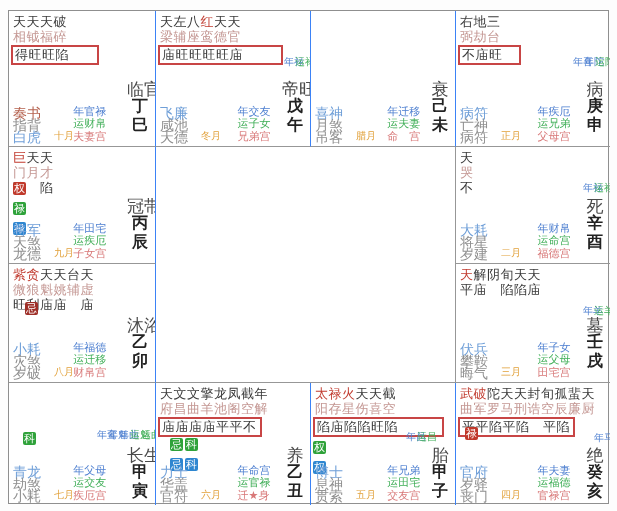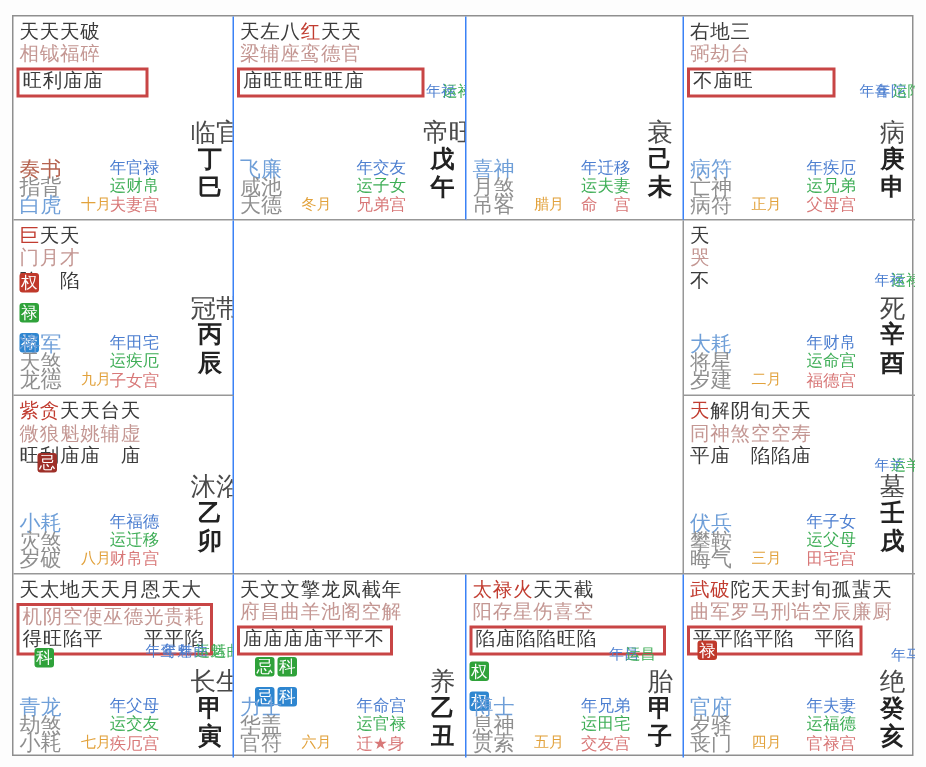--- a/index.html
+++ b/index.html
@@ -16,21 +16,21 @@
   .c8{grid-area:4/1}.c9{grid-area:4/2}.c10{grid-area:4/3}.c11{grid-area:4/4}
   .center{grid-area:2/2/4/4;border-right:1px solid #979797;border-bottom:1px solid #979797;box-sizing:border-box;background:#fff}
   .lastcol{border-right:none}.lastrow{border-bottom:none}
 
   .stars{padding:3px 0 0 4px;font-size:13px;line-height:15px;color:#3b3b3b;
          letter-spacing:.5px;white-space:nowrap}
   .l2{color:#c49793}
   .redch{color:#c13c30}
   .rbox{display:inline-block;border:2px solid #c84545;padding:0 3px 1px 2px;margin:1px 0 0 -2px}
   .c0 .rbox{padding-right:28px}.c1 .rbox{padding-right:38px}.c2 .rbox{padding-right:30px}
-  .c3 .rbox{padding-right:52px}.c9 .rbox{}.c10 .rbox{padding-right:44px}
+  .c3 .rbox{padding-right:16px}.c9 .rbox{}.c10 .rbox{padding-right:44px}
 
   .badges{position:absolute}
   .badge{display:inline-block;min-width:13px;height:13px;line-height:13.5px;font-size:11px;
          color:#fff;text-align:center;border-radius:2px;margin:0 2px 2px 0;padding:0 1px;box-sizing:border-box}
   .bg-red{background:#c0392b}.bg-green{background:#2fa23a}.bg-blue{background:#2e86d0}.bg-darkred{background:#9e2f28}
   .c4 .badges{left:4px;top:30px;width:18px}
   .c6 .badges{left:16px;top:33px}
   .c8 .badges{left:14px;top:44px}
   .c9 .badges{left:14px;top:50px;width:36px}
   .c10 .badges{left:2px;top:53px;width:18px}
@@ -59,21 +59,21 @@
   .stagebox{position:absolute;right:2px;bottom:12px;width:26px;text-align:center}
   .c8 .stagebox,.c9 .stagebox,.c10 .stagebox,.c11 .stagebox{bottom:5px}
   .stage{font-size:17px;color:#4a4a4a;line-height:13px;white-space:nowrap}
   .branch{font-size:16px;font-weight:600;color:#222;line-height:19px}
 </style>
 </head>
 <body>
 
 <div id="chart">
   <div class="cell c0">
-      <div class="stars"><div class="l1"><span>天</span><span>天</span><span>天</span><span>破</span></div><div class="l2">相钺福碎</div><div class="rbox"><div class="l3">旺利庙庙</div></div></div>
+      <div class="stars"><div class="l1"><span>天</span><span>天</span><span>天</span><span>破</span></div><div class="l2">相钺福碎</div><div class="rbox"><div class="l3">得旺旺陷</div></div></div>
       <div class="gods">
         <div class="g-red">奏书</div>
         <div class="g-gray">指背</div>
         <div class="g-blue">白虎</div>
       </div>
       <div class="month">十月</div>
       <div class="palaces">
         <div class="p1">年官禄</div>
         <div class="p2">运财帛</div>
         <div class="p3">夫妻宫</div>
@@ -217,21 +217,20 @@
       </div>
       <div class="stagebox">
         <div class="stage">沐浴</div>
         <div class="branch">乙</div>
         <div class="branch">卯</div>
       </div>
     </div>
   <div class="cell c7 lastcol">
       <div class="stars">
         <div class="l1"><span class="redch">天</span><span>解</span><span>阴</span><span>旬</span><span>天</span><span>天</span></div>
-        <div class="l2">同神煞空空寿</div>
         <div class="l3">平庙　陷陷庙</div>
       </div>
       <div class="markers"><div class="mk mb">年羊</div><div class="mk mg">运羊</div></div>
       <div class="gods">
         <div class="g-blue">伏兵</div>
         <div class="g-gray">攀鞍</div>
         <div class="g-gray">晦气</div>
       </div>
       <div class="month">三月</div>
       <div class="palaces">
@@ -239,21 +238,20 @@
         <div class="p2">运父母</div>
         <div class="p3">田宅宫</div>
       </div>
       <div class="stagebox">
         <div class="stage">墓</div>
         <div class="branch">壬</div>
         <div class="branch">戌</div>
       </div>
     </div>
   <div class="cell c8 lastrow">
-      <div class="stars"><div class="l1"><span>天</span><span>太</span><span>地</span><span>天</span><span>天</span><span>月</span><span>恩</span><span>天</span><span>大</span></div><div class="rbox"><div class="l2">机阴空使巫德光贵耗</div><div class="l3">得旺陷平　　平平陷</div></div></div>
       <div class="badges">
         <div class="badge-row"><span class="badge bg-green">科</span></div>
       </div>
       <div class="markers"><div class="mk mb">年鸾</div><div class="mk mb">年魁</div><div class="mk mb">年曲</div><div class="mk mg">运魁</div><div class="mk mg">运曲</div></div>
       <div class="gods">
         <div class="g-blue">青龙</div>
         <div class="g-gray">劫煞</div>
         <div class="g-gray">小耗</div>
       </div>
       <div class="month">七月</div>

